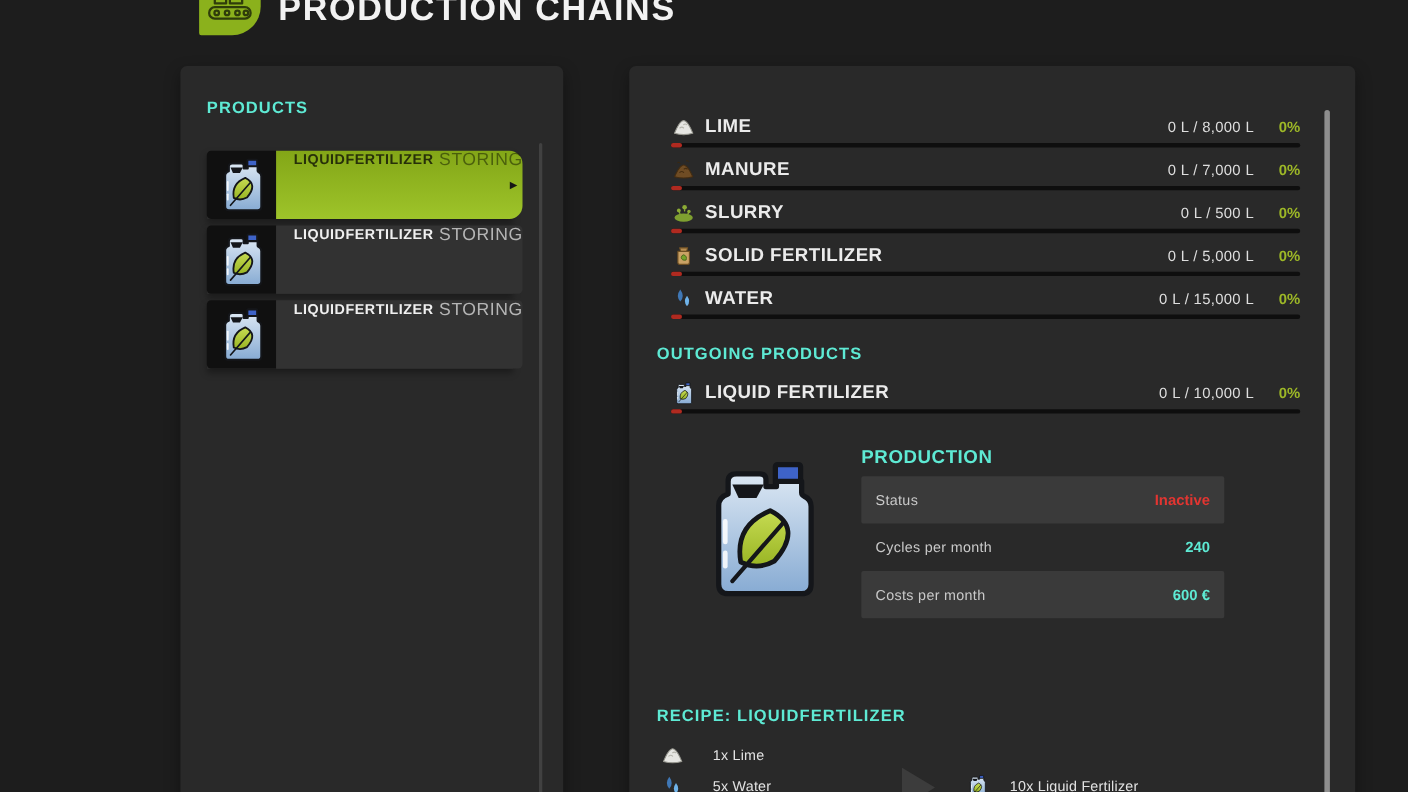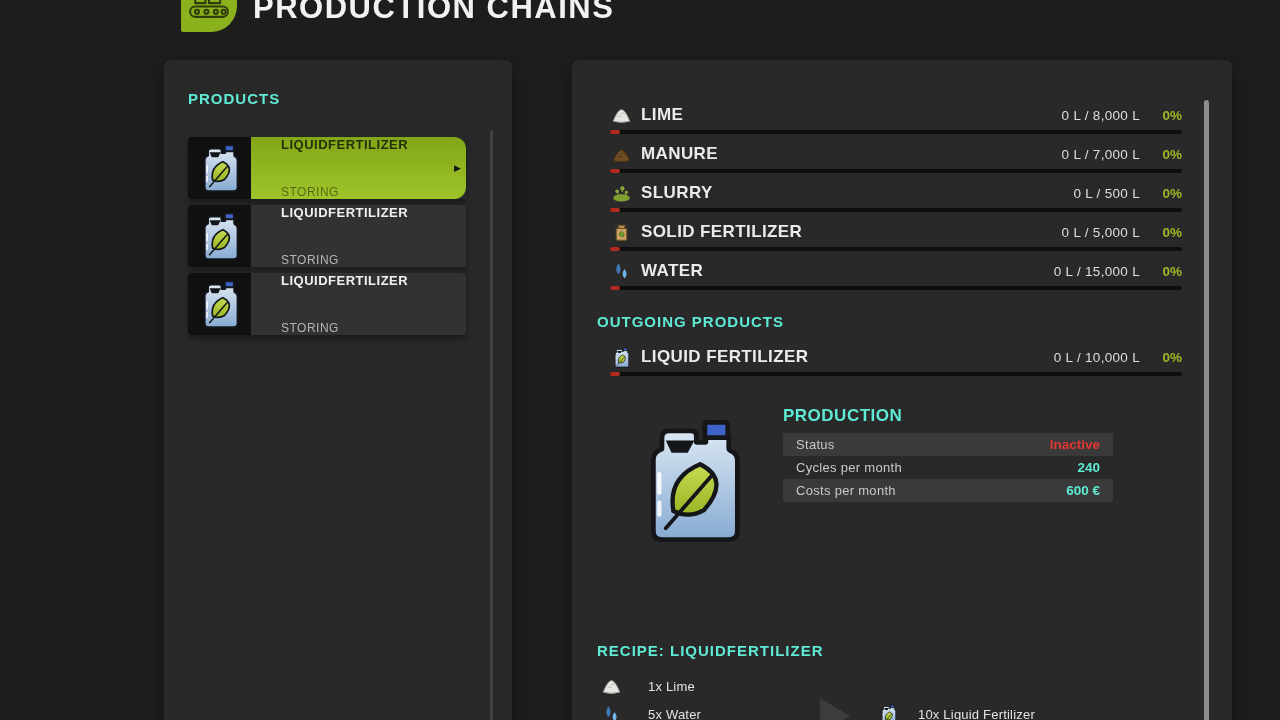--- a/index.html
+++ b/index.html
@@ -21,24 +21,24 @@
 
   .panel-heading { font-size:15px; font-weight:bold; color:#5eead4; letter-spacing:1px; }
   .pl-title { position:absolute; left:24px; top:30px; }
 
   
   .plist { position:absolute; left:24px; top:77px; width:278px; display:flex; flex-direction:column; gap:6px; }
   .pitem { display:flex; height:62px; position:relative; box-shadow:0 4px 6px rgba(0,0,0,.35); }
   .pitem-icon { width:63px; background:#101010; border-radius:4px 0 0 4px;
     display:flex; align-items:center; justify-content:center; flex:none; }
   .pitem-icon svg { width:42px; height:50px; }
-  .pitem-text { flex:1; background:#323232; border-radius:0 4px 4px 0; padding-left:30px;
-    display:flex; flex-direction:column; justify-content:space-between; gap:5px; position:relative; }
+  .pitem-text { flex:1; background:#323232; border-radius:0 4px 4px 0; padding-left:16px;
+    display:flex; flex-direction:row; justify-content:flex-end; gap:5px; position:relative; }
   .pitem-name { font-size:13px; font-weight:bold; color:#f0f0f0; letter-spacing:.5px; }
-  .pitem-status { font-size:12px; color:#b5b5b5; letter-spacing:.5px; }
+  .pitem-status { font-size:16px; color:#b5b5b5; letter-spacing:.5px; }
   .pitem.selected .pitem-text { background:linear-gradient(180deg,#83a617,#9ec42a); border-radius:0 12px 12px 0; }
   .pitem.selected .pitem-name { color:#273009; }
   .pitem.selected .pitem-status { color:rgba(25,35,0,.55); }
   .pitem-arrow { position:absolute; right:5px; top:50%; transform:translateY(-50%);
     font-size:9px; color:#161616; line-height:1; }
 
   .scroll-track-left { position:absolute; left:326px; top:70px; width:3px; height:600px; background:#414141; border-radius:2px; }
   .scroll-thumb-right { position:absolute; left:632px; top:40px; width:5px; height:640px; background:#8e8e8e; border-radius:3px; }
 
   
@@ -56,21 +56,21 @@
   .sbar { height:4px; background:#0e0e0e; border-radius:2px; position:relative; margin-top:2px; }
   .snub { position:absolute; left:0; top:0; width:10px; height:4px; background:#b02a20; border-radius:2px; }
 
   .heading-outgoing { position:absolute; left:25px; top:253px; }
 
   
   .prod-jug { position:absolute; left:68px; top:353px; width:105px; height:135px; }
   .prod-jug svg { width:100%; height:100%; }
   .heading-production { position:absolute; left:211px; top:346px; font-size:17px; letter-spacing:.5px; }
   .prod-table { position:absolute; left:211px; top:373px; width:330px; }
-  .prod-row { height:23px; display:flex; align-items:center; justify-content:space-between; padding:0 13px; }
+  .prod-row { height:43px; display:flex; align-items:center; justify-content:space-between; padding:0 13px; }
   .prod-row.alt { background:#3a3a3a; border-radius:2px; }
   .prod-label { font-size:13px; color:#c9c9c9; letter-spacing:.3px; }
   .prod-value { font-size:13.5px; font-weight:bold; color:#5eead4; }
   .prod-value.val-inactive { color:#e23531; }
 
   
   .heading-recipe { position:absolute; left:25px; top:582px; }
   .recipe-item { position:absolute; height:22px; display:flex; align-items:center; }
   .ri-1 { left:28px; top:615px; }
   .ri-2 { left:28px; top:643px; }

